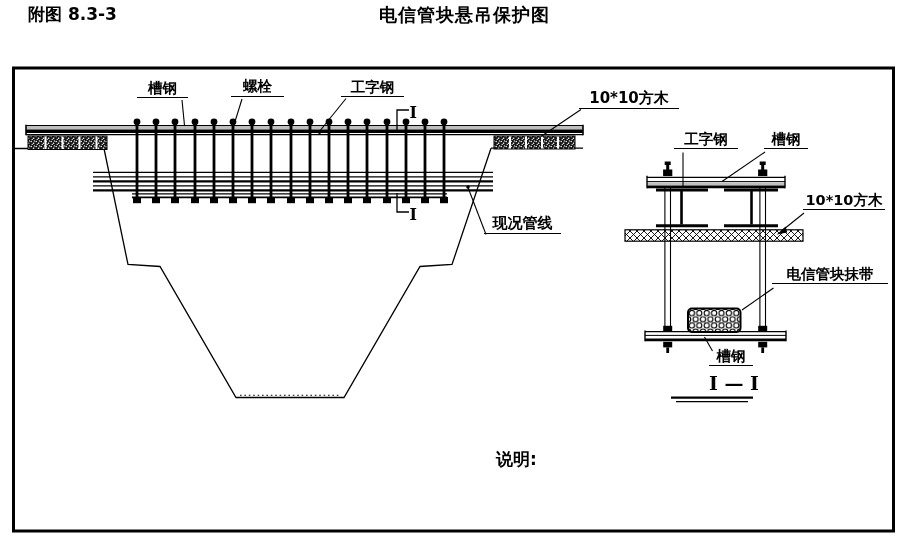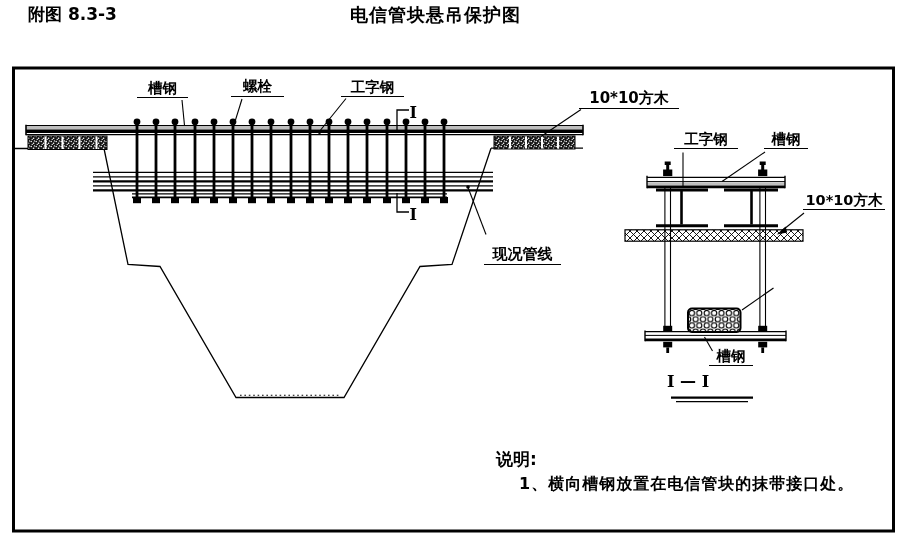--- a/index.html
+++ b/index.html
@@ -193,31 +193,31 @@
         <path d="M765,152 L722,181.5"></path>
         <path d="M804,213 L781,231.5"></path>
         <polygon points="776.8,234.6 785.6,226.4 787.2,232.6" fill="#000" stroke="none"></polygon>
         <path d="M773.5,288 L742,310"></path>
         <path d="M712.5,351 L704.5,337"></path>
       </g>
     </g>
   </svg>
 
   <div class="lbl" style="left:8px;top:6px;font-size:17px;padding-left:20px;">附图 8.3-3</div>
-  <div class="lbl" style="left:350px;top:6px;width:200px;text-align:left;font-size:18px;letter-spacing:1px;">电信管块悬吊保护图</div>
+  <div class="lbl" style="left:350px;top:6px;width:200px;text-align:right;font-size:18px;letter-spacing:1px;">电信管块悬吊保护图</div>
 
   <div class="lbl u" style="left:137px;top:81px;width:51px;font-size:14.5px;">槽钢</div>
   <div class="lbl u" style="left:231px;top:80px;width:53px;font-size:14.5px;font-family:Liberation Mono, monospace;">螺栓</div>
   <div class="lbl u" style="left:341px;top:80px;width:63px;font-size:14.5px;">工字钢</div>
   <div class="lbl u" style="left:579px;top:91px;width:100px;font-size:15px;">10*10方木</div>
-  <div class="lbl u" style="left:484px;top:216px;width:77px;font-size:15px;margin-top:31px;">现况管线</div>
+  <div class="lbl u" style="left:484px;top:216px;width:77px;font-size:15px;">现况管线</div>
 
   <div class="lbl u" style="left:674px;top:132px;width:64px;font-size:14.5px;">工字钢</div>
   <div class="lbl u" style="left:764px;top:132px;width:44px;font-size:14.5px;">槽钢</div>
   <div class="lbl u" style="left:803px;top:193px;width:82px;font-size:14.5px;">10*10方木</div>
+  <div class="lbl u" style="left:772px;top:267px;width:116px;font-size:14.5px;">电信管块抹带</div>
   <div class="lbl u" style="left:709px;top:349px;width:44px;font-size:14.5px;">槽钢</div>
-  <div class="lbl serif" style="left:667px;top:374px;width:92px;text-align:left;font-size:16px;">I — I</div>
+  <div class="lbl serif" style="left:667px;top:374px;width:92px;text-align:right;font-size:19px;">I — I</div>
 
 
   <div class="lbl" style="left:496px;top:451px;font-size:17px;">说明:</div>
-  <div class="lbl" style="left:519px;top:476px;font-size:16px;letter-spacing:1px;">1、横向槽钢放置在电信管块的抹带接口处。</div>
 
 </div>
 
 </body></html>

